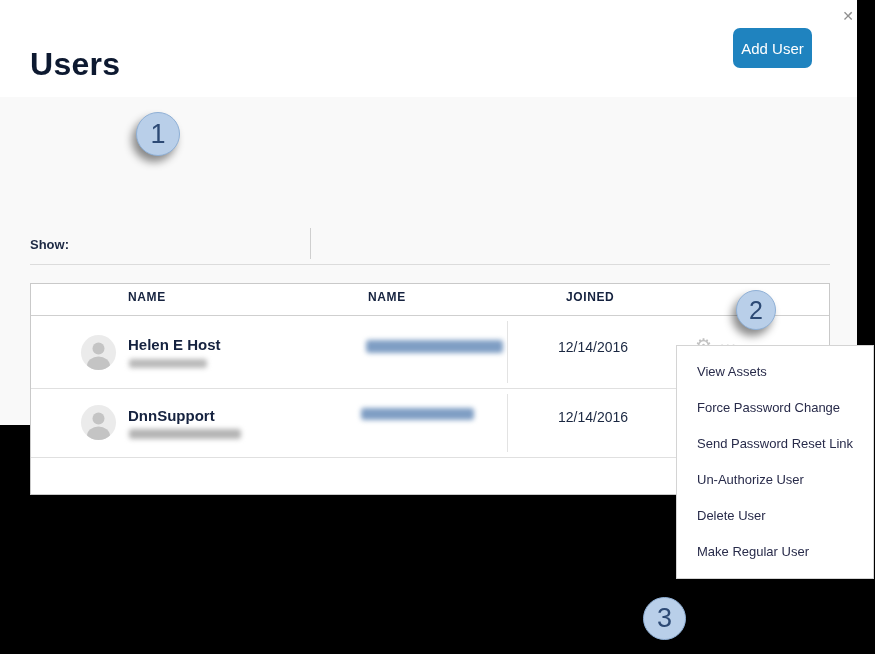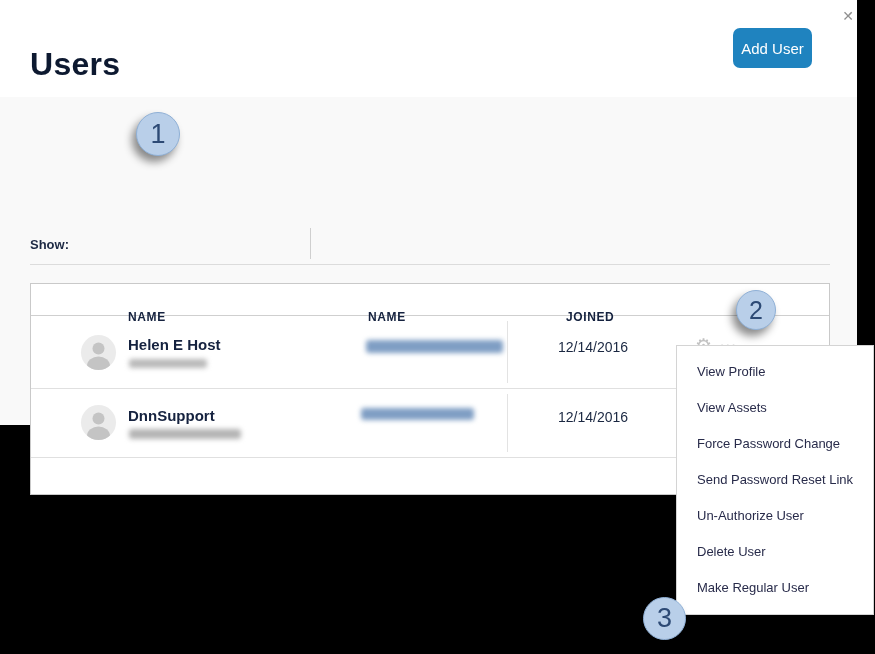--- a/index.html
+++ b/index.html
@@ -82,21 +82,21 @@
     width: 800px; height: 212px;
     background: #fff;
     border: 1px solid #c9c9c9;
   }
   .thead {
     position: absolute; left: 0; top: 0;
     width: 100%; height: 32px;
     border-bottom: 1px solid #cfcfcf;
   }
   .th {
-    position: absolute; top: 26px;
+    position: absolute; top: 6px;
     font-size: 12px; font-weight: 600;
     color: #15223f; letter-spacing: 0.6px;
   }
   .th-name   { left: 97px; }
   .th-email  { left: 337px; }
   .th-joined { left: 535px; }
 
   .trow { position: absolute; left: 0; width: 100%; }
   .trow-1 { top: 32px;  height: 73px; border-bottom: 1px solid #e0e0e0; }
   .trow-2 { top: 105px; height: 69px; border-bottom: 1px solid #e0e0e0; }
@@ -235,21 +235,20 @@
         <div class="joined-date">12/14/2016</div>
         <div class="gear-btn">⚙</div>
         <div class="dots-btn">•••</div>
       </div>
 
       <div class="trow trow-footer"></div>
     </div>
   </div>
 
   <div class="context-menu">
-    <div class="menu-item">View Profile</div>
     <div class="menu-item">View Assets</div>
     <div class="menu-item">Force Password Change</div>
     <div class="menu-item">Send Password Reset Link</div>
     <div class="menu-item">Un-Authorize User</div>
     <div class="menu-item">Delete User</div>
     <div class="menu-item">Make Regular User</div>
   </div>
 
   <div class="callout callout-1">1</div>
   <div class="callout callout-2">2</div>

